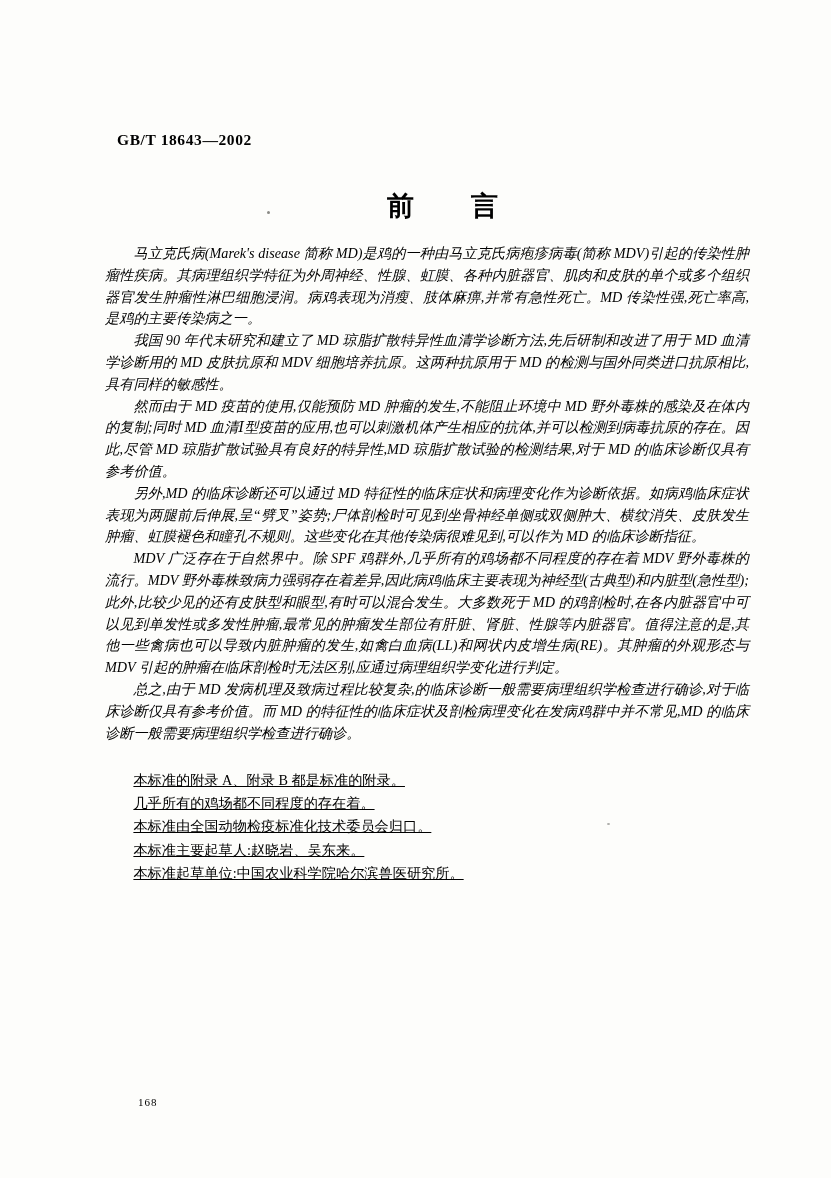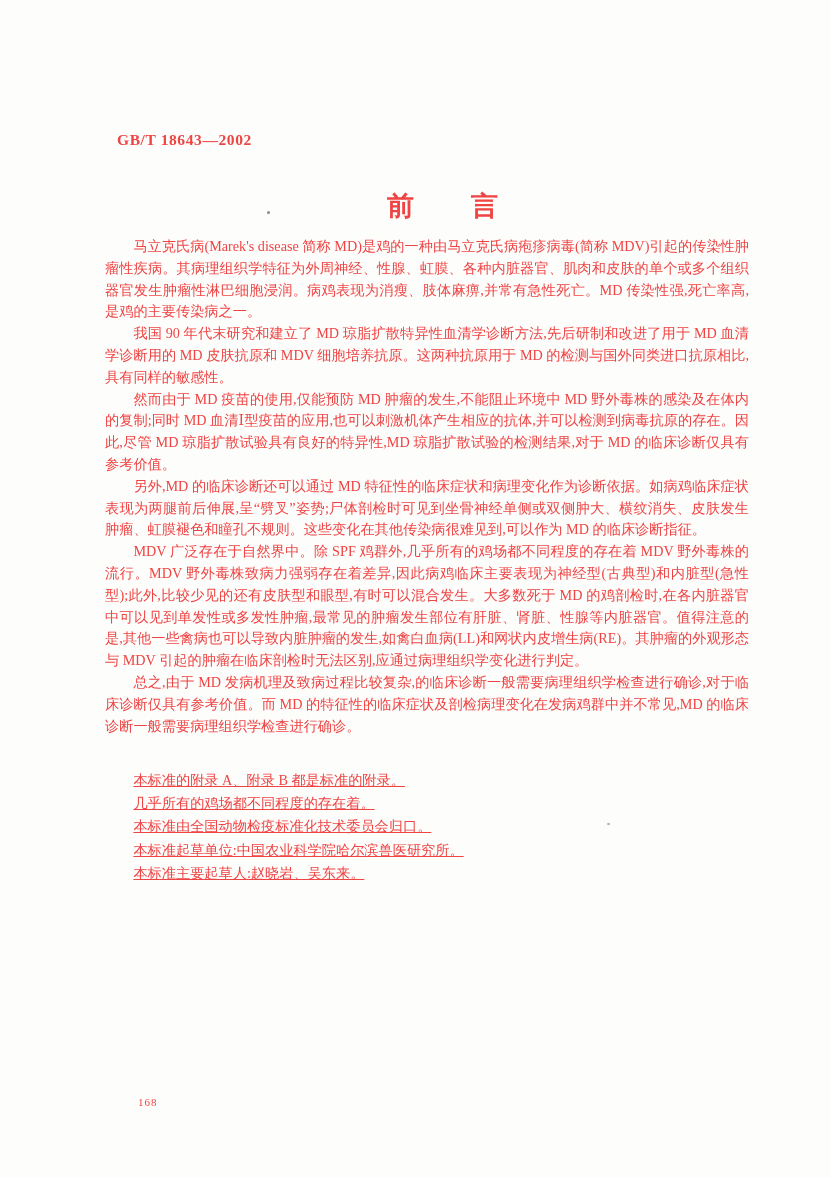--- a/index.html
+++ b/index.html
@@ -5,21 +5,21 @@
   html, body {
     margin: 0;
     padding: 0;
     background: #fdfdfb;
   }
   .page {
     position: relative;
     width: 831px;
     height: 1178px;
     background: #fdfdfb;
-    color: #ef4444;
+    color: #000000;
     font-family: "Liberation Serif", "DejaVu Serif", serif;
     overflow: hidden;
   }
   .std-code {
     position: absolute;
     left: 117px;
     top: 131px;
     font-size: 15.5px;
     font-weight: bold;
     letter-spacing: 0.6px;
@@ -32,25 +32,26 @@
     width: 886px;
     text-align: center;
     font-size: 27px;
     font-weight: bold;
     letter-spacing: 1px;
     white-space: pre;
   }
   .body-text {
     position: absolute;
     left: 105px;
-    top: 236px;
+    top: 243px;
     width: 644px;
     font-size: 14.2px;
     line-height: 21.8px;
     text-align: justify;
+    font-style: italic;
   }
   .body-text p {
     margin: 0;
     text-indent: 2em;
   }
   .statements {
     position: absolute;
     left: 105px;
     top: 769px;
     width: 644px;
@@ -92,22 +93,22 @@
     <p>然而由于 MD 疫苗的使用,仅能预防 MD 肿瘤的发生,不能阻止环境中 MD 野外毒株的感染及在体内的复制;同时 MD 血清Ⅰ型疫苗的应用,也可以刺激机体产生相应的抗体,并可以检测到病毒抗原的存在。因此,尽管 MD 琼脂扩散试验具有良好的特异性,MD 琼脂扩散试验的检测结果,对于 MD 的临床诊断仅具有参考价值。</p>
     <p>另外,MD 的临床诊断还可以通过 MD 特征性的临床症状和病理变化作为诊断依据。如病鸡临床症状表现为两腿前后伸展,呈“劈叉”姿势;尸体剖检时可见到坐骨神经单侧或双侧肿大、横纹消失、皮肤发生肿瘤、虹膜褪色和瞳孔不规则。这些变化在其他传染病很难见到,可以作为 MD 的临床诊断指征。</p>
     <p>MDV 广泛存在于自然界中。除 SPF 鸡群外,几乎所有的鸡场都不同程度的存在着 MDV 野外毒株的流行。MDV 野外毒株致病力强弱存在着差异,因此病鸡临床主要表现为神经型(古典型)和内脏型(急性型);此外,比较少见的还有皮肤型和眼型,有时可以混合发生。大多数死于 MD 的鸡剖检时,在各内脏器官中可以见到单发性或多发性肿瘤,最常见的肿瘤发生部位有肝脏、肾脏、性腺等内脏器官。值得注意的是,其他一些禽病也可以导致内脏肿瘤的发生,如禽白血病(LL)和网状内皮增生病(RE)。其肿瘤的外观形态与 MDV 引起的肿瘤在临床剖检时无法区别,应通过病理组织学变化进行判定。</p>
     <p>总之,由于 MD 发病机理及致病过程比较复杂,的临床诊断一般需要病理组织学检查进行确诊,对于临床诊断仅具有参考价值。而 MD 的特征性的临床症状及剖检病理变化在发病鸡群中并不常见,MD 的临床诊断一般需要病理组织学检查进行确诊。</p>
   </div>
 
   <div class="statements">
     <p>本标准的附录 A、附录 B 都是标准的附录。</p>
     <p>几乎所有的鸡场都不同程度的存在着。</p>
     <p>本标准由全国动物检疫标准化技术委员会归口。</p>
+    <p>本标准主要起草人:赵晓岩、吴东来。</p>
     <p>本标准起草单位:中国农业科学院哈尔滨兽医研究所。</p>
-    <p>本标准主要起草人:赵晓岩、吴东来。</p>
   </div>
 
   <div class="page-number">168</div>
 
   <div class="speck speck-1"></div>
   <div class="speck speck-2"></div>
 
 </div>
 
 </body></html>

